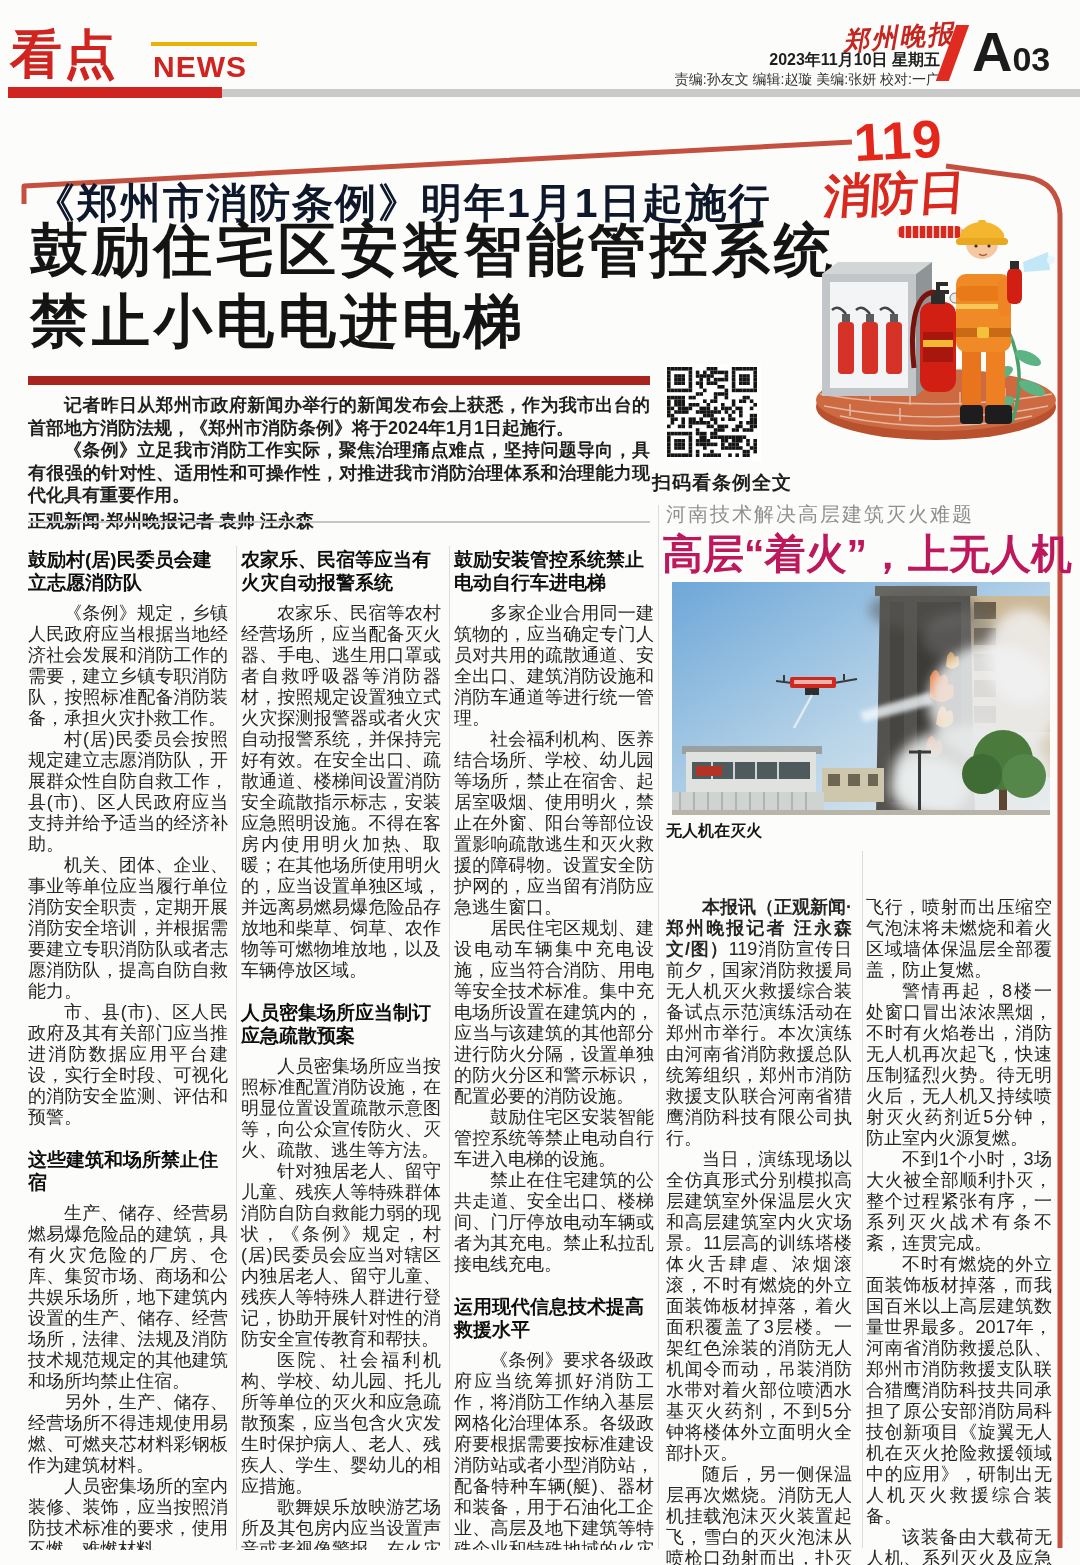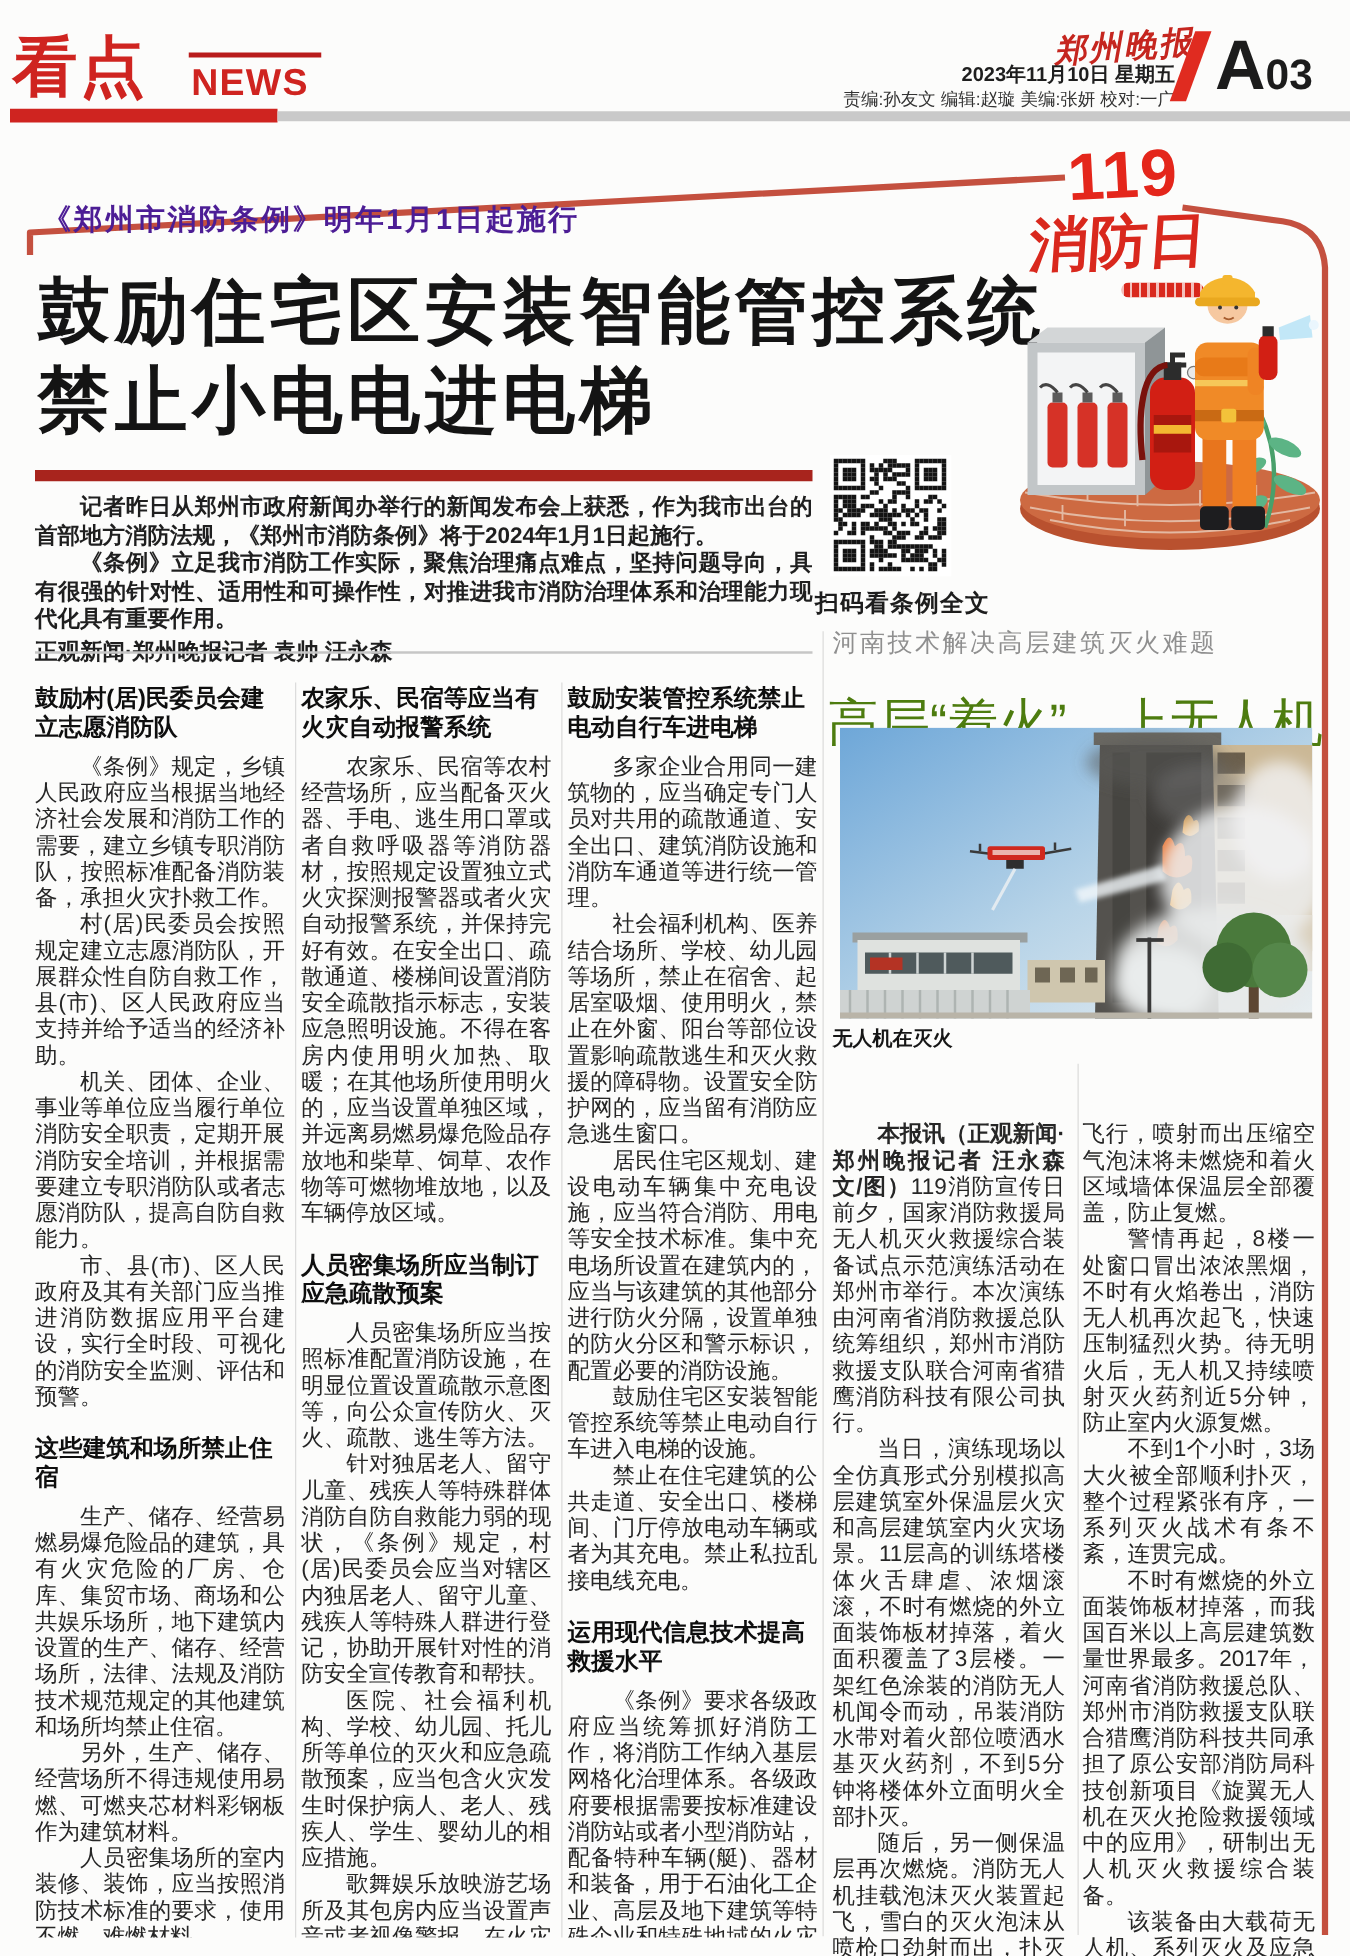--- a/index.html
+++ b/index.html
@@ -2,39 +2,39 @@
 <html><head>
 <meta charset="utf-8">
 <style>
   html,body{margin:0;padding:0;background:#e8e8e8;}
   .page{position:relative;width:1080px;height:1565px;margin:0 auto;background:#fcfcfb;
         overflow:hidden;font-family:"Liberation Sans","DejaVu Sans",sans-serif;color:#222;}
 
   
   .hdr-logo{position:absolute;left:10px;top:26px;display:flex;align-items:flex-end;gap:28px;}
   .kanten{font-size:52px;font-weight:900;color:#cf2420;letter-spacing:2px;line-height:56px;}
-  .news-en{font-size:30px;font-weight:800;color:#cf2420;border-top:4px solid #b91c1c;
+  .news-en{font-size:30px;font-weight:800;color:#cf2420;border-top:4px solid #eab308;
            padding:6px 10px 0 2px;margin-left:5px;line-height:30px;letter-spacing:1px;}
   .red-bar{position:absolute;left:8px;top:87px;width:214px;height:11px;background:#cf2420;}
   .gray-bar{position:absolute;left:222px;top:89px;width:858px;height:8px;background:#c9c9c9;}
   .paper-name{position:absolute;left:843px;top:20px;font-family:"DejaVu Serif","Liberation Serif",serif;
               font-style:italic;font-weight:bold;font-size:26px;color:#c5261f;letter-spacing:2px;
               transform:rotate(-4deg);}
   .date-line{position:absolute;left:640px;top:50px;width:300px;text-align:right;
              font-size:16px;font-weight:bold;color:#1e1e1e;}
   .staff-line{position:absolute;left:580px;top:71px;width:360px;text-align:right;
               font-size:14px;color:#333;}
   .slash{position:absolute;left:946px;top:25px;width:13px;height:56px;background:#e02b20;
          transform:skewX(-20deg);}
   .page-code{position:absolute;left:972px;top:24px;display:flex;align-items:baseline;color:#1c1c1c;}
   .page-code .big{font-size:56px;font-weight:900;line-height:56px;}
   .page-code .small{font-size:34px;font-weight:800;}
 
   
-  .kicker{position:absolute;left:34px;top:160px;font-size:23px;font-weight:800;color:#4c1d95;
+  .kicker{position:absolute;left:34px;top:176px;font-size:41px;font-weight:800;color:#0f172a;
           letter-spacing:2px;}
   .main-title{position:absolute;left:30px;top:214px;width:840px;font-size:58px;font-weight:900;
               color:#141414;line-height:71px;letter-spacing:4px;}
 
   
   .badge-119{position:absolute;left:854px;top:110px;font-size:53px;font-weight:900;color:#e4261b;
              transform:rotate(-3deg);letter-spacing:1px;}
   .badge-label{position:absolute;left:824px;top:163px;font-size:47px;font-weight:900;color:#d9281d;
                transform:skewX(-6deg) rotate(-2deg);}
   .badge-bar{position:absolute;left:897px;top:226px;width:66px;height:12px;background:#d9281d;
@@ -60,21 +60,21 @@
   .news-col{flex:0 0 200px;width:200px;}
   .sec-h{font-size:19px;line-height:23px;font-weight:800;color:#0e0e0e;margin:20px 0 9px;}
   .news-col .sec-h:first-child,.side-col .sec-h:first-child{margin-top:2px;}
   .bp{margin:0;text-indent:2em;text-align:justify;font-size:18px;line-height:21px;color:#262626;}
   .cont{text-indent:0;}
   .vrule{position:absolute;width:1px;background:#dcdcdc;}
 
   
   .side-kicker{position:absolute;left:666px;top:501px;font-size:20px;color:#8f8f8f;
                letter-spacing:2px;}
-  .side-title{position:absolute;left:662px;top:527px;font-size:41px;font-weight:400;color:#4d7c0f;margin-top:24px;}
+  .side-title{position:absolute;left:662px;top:527px;font-size:41px;font-weight:700;color:#be185d;}
   .photo{position:absolute;left:672px;top:582px;width:378px;height:233px;overflow:hidden;}
   .photo-caption{position:absolute;left:666px;top:821px;font-size:16px;font-weight:800;color:#161616;}
   .side-body{position:absolute;left:666px;top:897px;width:386px;height:697px;overflow:hidden;
              display:flex;gap:14px;}
   .side-col{flex:0 0 186px;width:186px;}
   .side-col .bp b{font-weight:800;}
 
   svg{display:block;}
   .frame-svg{position:absolute;left:0;top:0;pointer-events:none;}
   .illus{position:absolute;left:810px;top:182px;}

